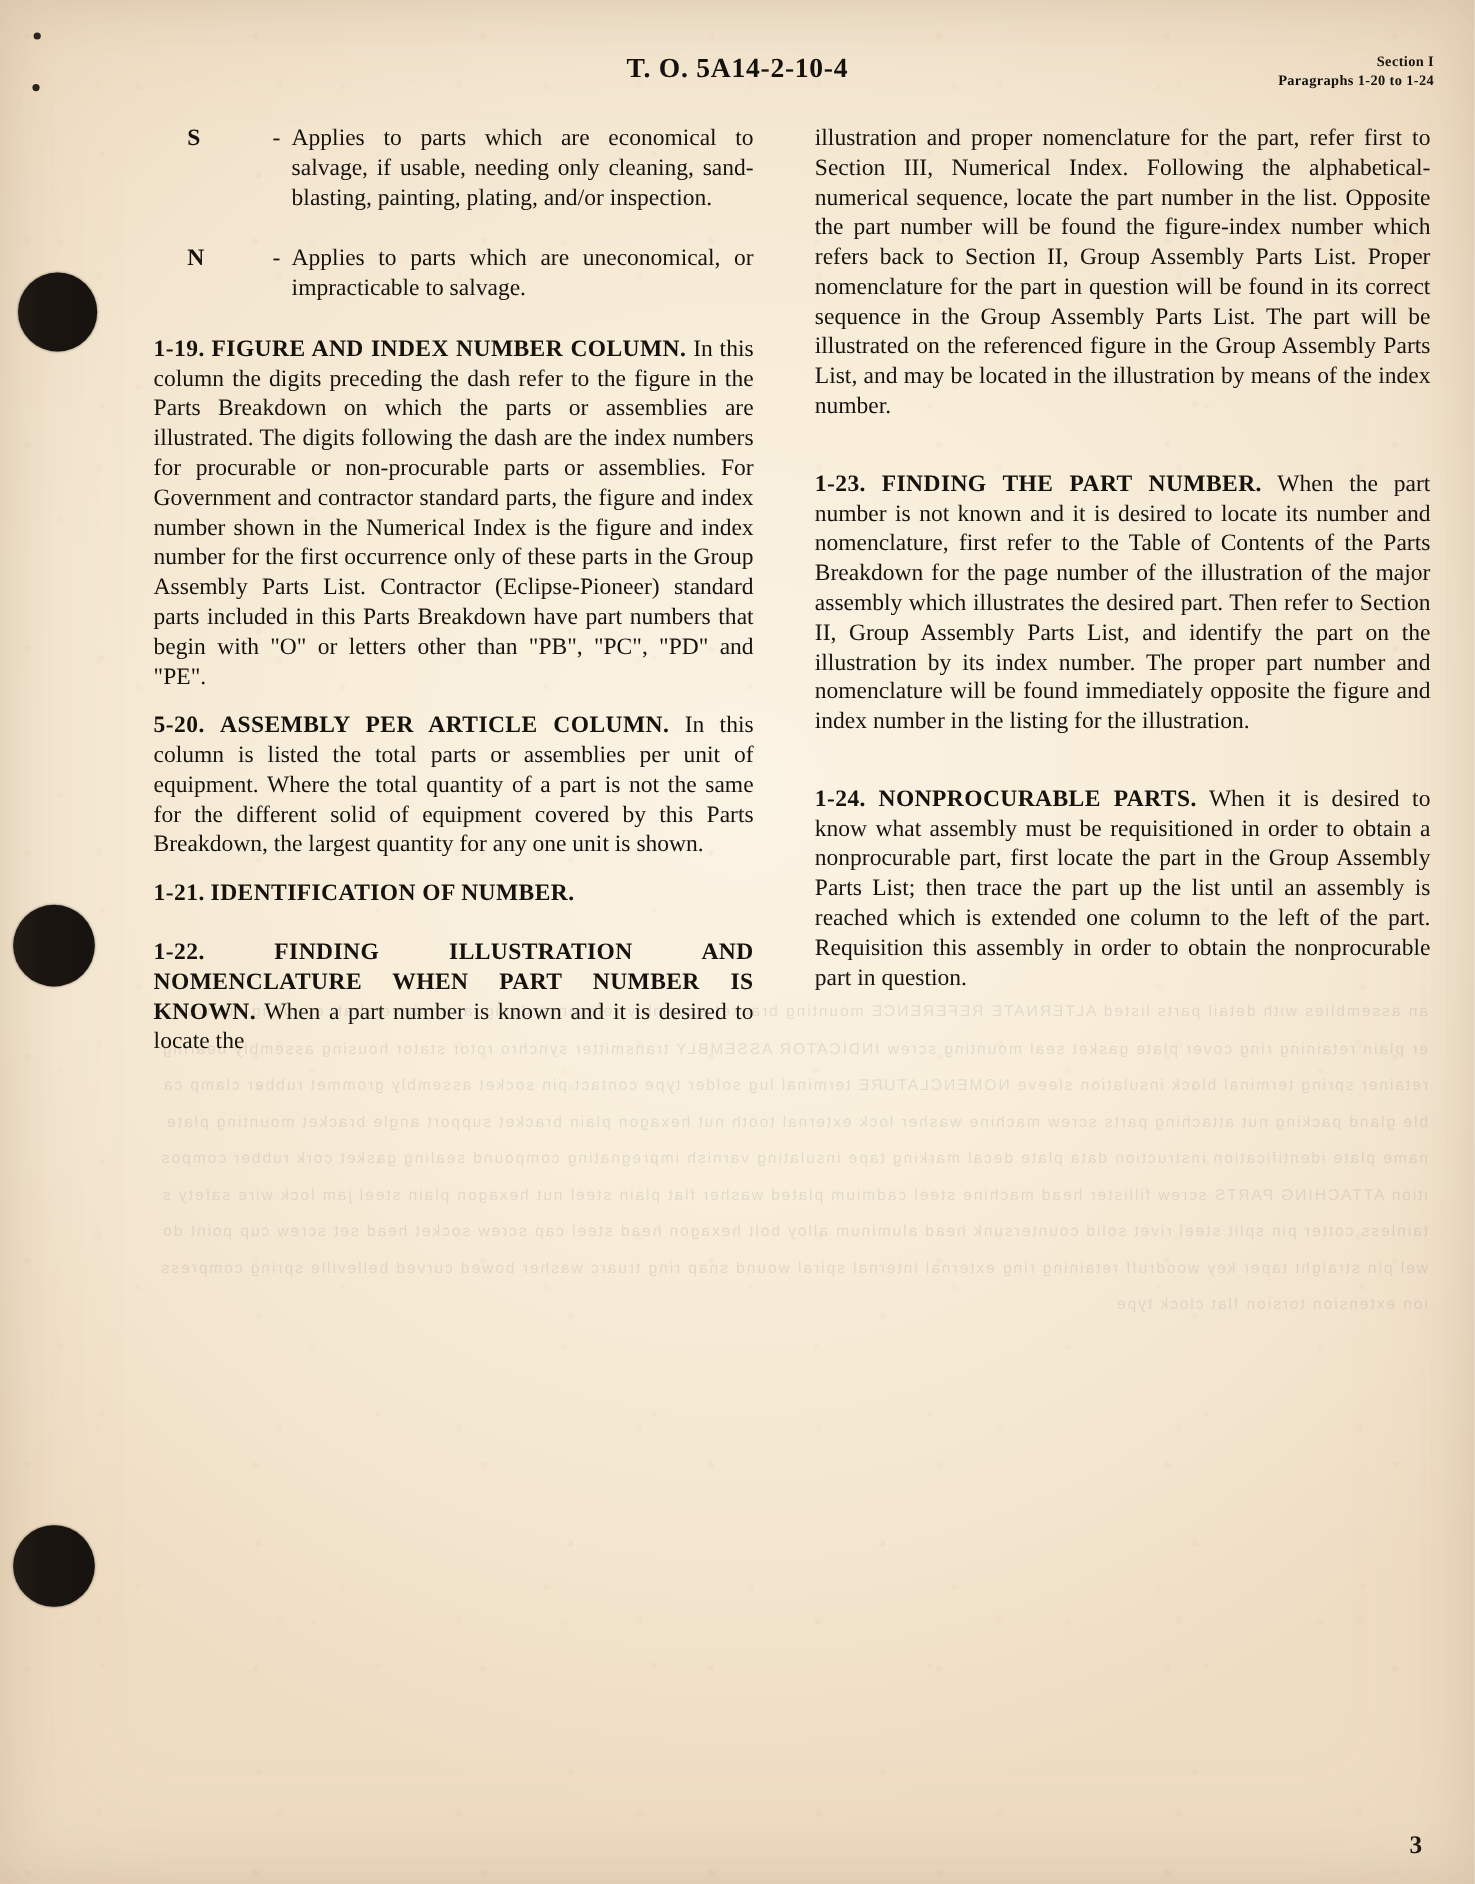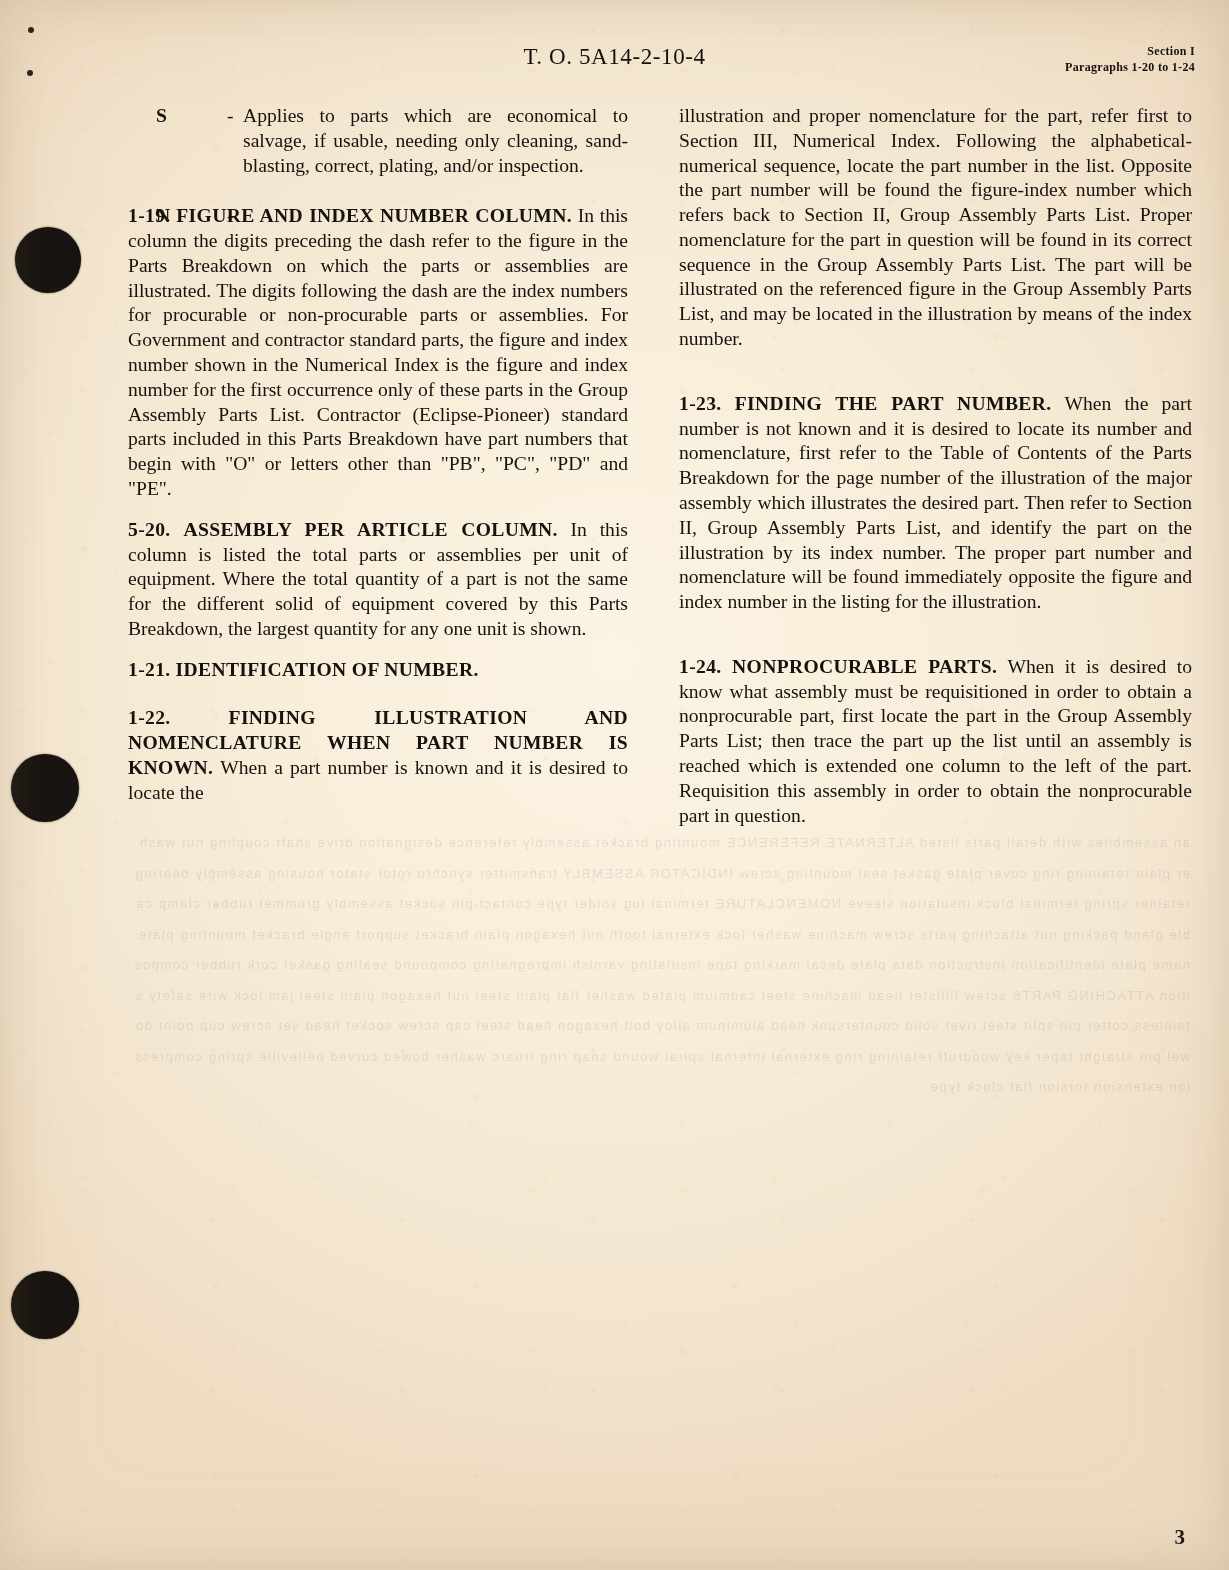--- a/index.html
+++ b/index.html
@@ -64,21 +64,21 @@
     border-radius: 50%;
   }
 
   
   .hdr-to {
     position: absolute;
     left: 0; right: 0;
     top: 44px;
     text-align: center;
     font-family: "Liberation Serif", "DejaVu Serif", serif;
-    font-weight: normal;
+    font-weight: bold;
     font-size: 23px;
     letter-spacing: 0.6px;
     color: #13100c;
   }
   .hdr-right {
     position: absolute;
     right: 34px;
     top: 44px;
     text-align: right;
     font-weight: bold;
@@ -183,26 +183,27 @@
   <div class="hdr-right">
     <div>Section I</div>
     <div>Paragraphs 1-20 to 1-24</div>
   </div>
 
   <div class="col col-left">
 
     <div class="defrow">
       <span class="letter">S</span>
       <span class="dash">-</span>
-      <span class="deftext">Applies to parts which are economical to salvage, if usable, needing only cleaning, sand-blasting, correct, plating, and/or inspection.</span>
+      <span class="deftext">Applies to parts which are economical to salvage, if usable, needing only cleaning, sand-blasting, painting, plating, and/or inspection.</span>
     </div>
 
     <div class="defrow">
       <span class="letter">N</span>
       <span class="dash">-</span>
+      <span class="deftext">Applies to parts which are uneconomical, or impracticable to salvage.</span>
     </div>
 
     <p class="para"><span class="lead">1-19.</span> <span class="lead">FIGURE AND INDEX NUMBER COLUMN.</span> <span>In this column the digits preceding the dash refer to the figure in the Parts Breakdown on which the parts or assemblies are illustrated.  The digits following the dash are the index numbers for procurable or non-procurable parts or assemblies.  For Government and contractor standard parts, the figure and index number shown in the Numerical Index is the figure and index number for the first occurrence only of these parts in the Group Assembly Parts List.  Contractor (Eclipse-Pioneer) standard parts included in this Parts Breakdown have part numbers that begin with "O" or letters other than "PB", "PC", "PD" and "PE".</span></p>
 
     <p class="para"><span class="lead">5-20.</span> <span class="lead">ASSEMBLY PER ARTICLE COLUMN.</span> <span>In this column is listed the total parts or assemblies per unit of equipment.  Where the total quantity of a part is not the same for the different solid of equipment covered by this Parts Breakdown, the largest quantity for any one unit is shown.</span></p>
 
     <p class="para gap-lg"><span class="lead">1-21.</span> <span class="lead">IDENTIFICATION OF NUMBER.</span></p>
 
     <p class="para"><span class="lead">1-22.</span> <span class="lead">FINDING ILLUSTRATION AND NOMENCLATURE WHEN PART NUMBER IS KNOWN.</span> <span>When a part number is known and it is desired to locate the</span></p>
 

